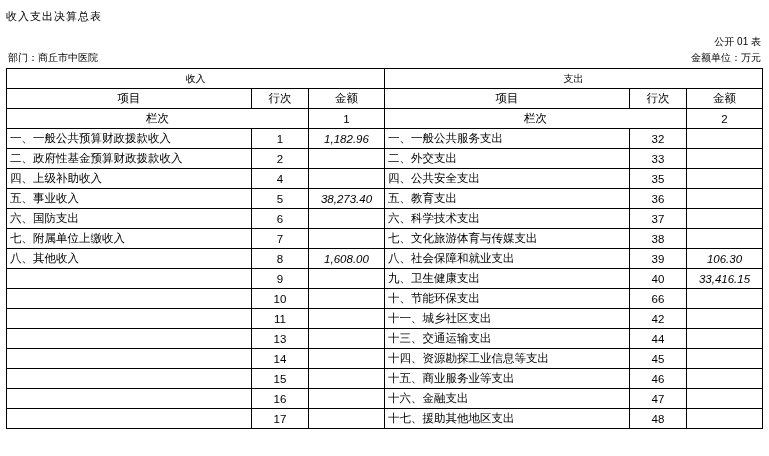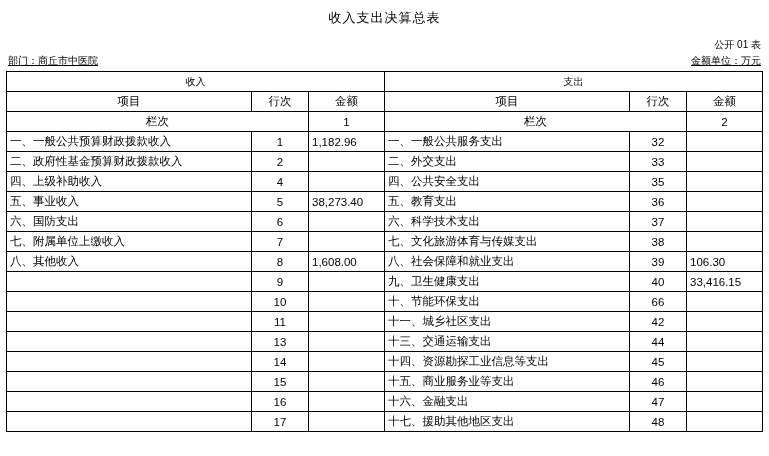--- a/index.html
+++ b/index.html
@@ -15,22 +15,22 @@
     overflow: hidden;
   }
   .page {
     position: relative;
     width: 769px;
     height: 456px;
     box-sizing: border-box;
     padding: 0 6px;
   }
   .doc-title {
-    text-align: center;
-    font-size: 13px;
+    text-align: left;
+    font-size: 11px;
     font-weight: normal;
     letter-spacing: 1px;
     padding-top: 9px;
     padding-bottom: 10px;
   }
   .meta-row {
     display: flex;
     justify-content: space-between;
     align-items: flex-end;
     font-size: 10px;
@@ -38,39 +38,38 @@
     line-height: 16px;
   }
   .meta-row.first {
     justify-content: flex-end;
     padding-right: 2px;
   }
   .meta-row.second {
     padding-left: 2px;
     padding-right: 2px;
     margin-bottom: 2px;
-    text-decoration: underline;
   }
   table.main {
     border-collapse: collapse;
     width: 757px;
     table-layout: fixed;
     font-size: 11.5px;
   }
   table.main td, table.main th {
     border: 1px solid #000000;
     height: 19px;
     padding: 0 3px;
     font-weight: normal;
     overflow: hidden;
     white-space: nowrap;
   }
   .c-left { text-align: left; }
   .c-center { text-align: center; margin-top: 34px; }
-  .c-right { text-align: left; padding-right: 5px; }
+  .c-right { text-align: center; padding-right: 5px; font-style: italic; }
   .side-head {
     text-align: center;
     font-size: 10px;
   }
   .col-item { width: 245px; }
   .col-line { width: 57px; }
   .col-amt  { width: 76px; }
 </style>
 </head>
 <body>

